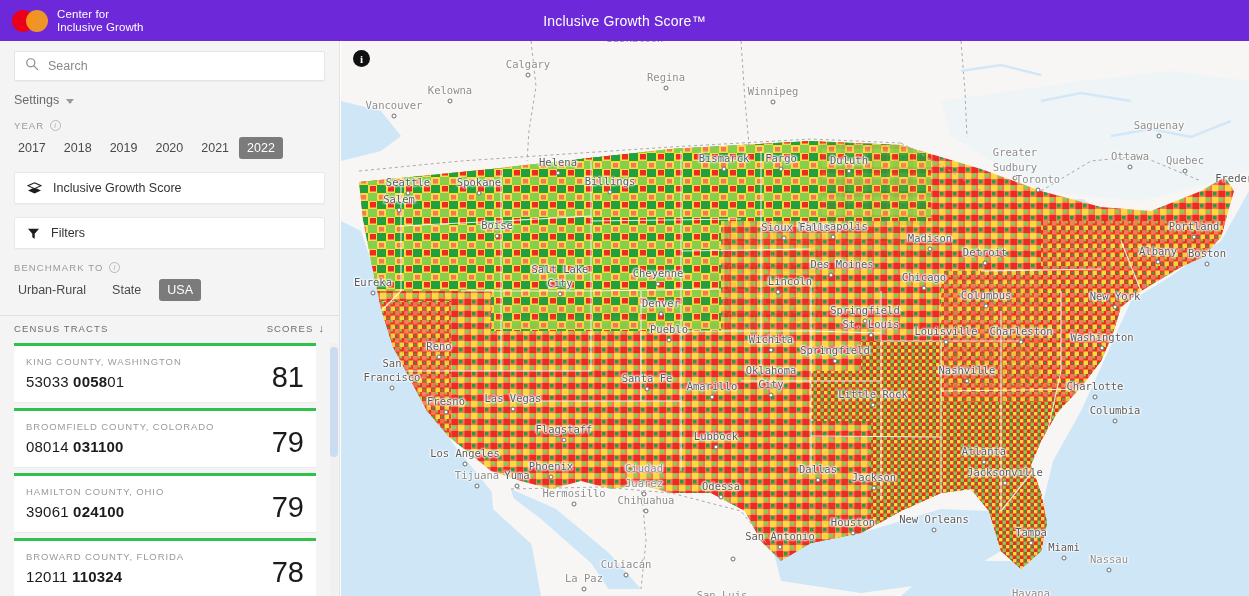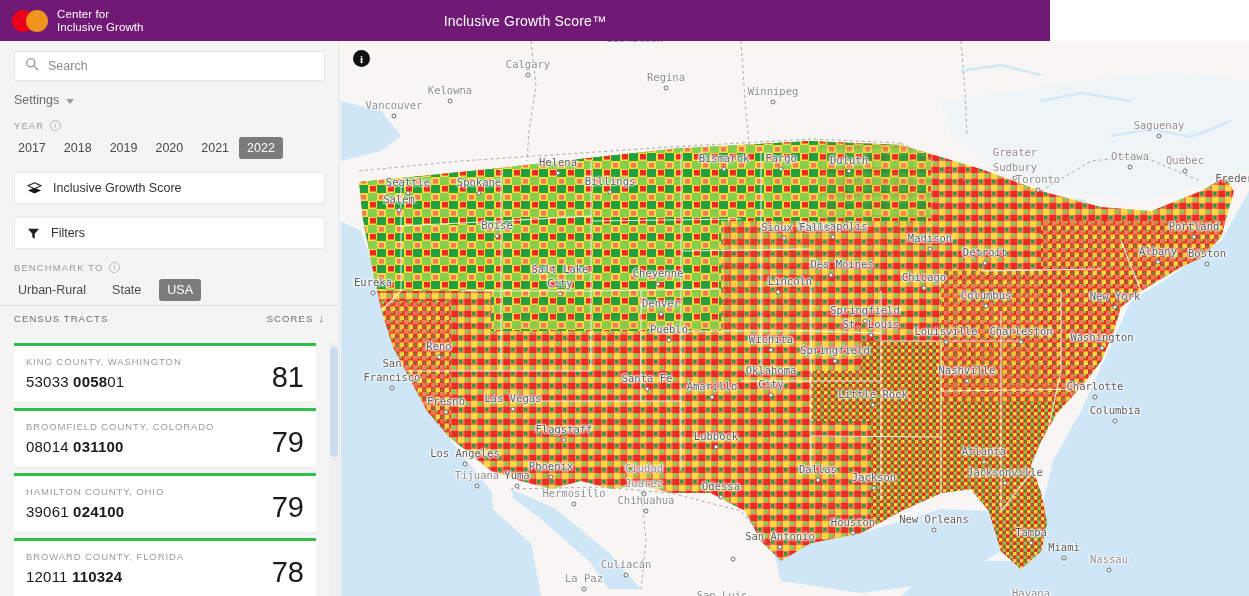--- a/index.html
+++ b/index.html
@@ -7,22 +7,22 @@
     width: 1249px; height: 596px;
     overflow: hidden;
     font-family: "Liberation Sans", sans-serif;
     background: #ffffff;
   }
   #app { position: relative; width: 1249px; height: 596px; }
 
   
   .topbar {
     position: absolute; top: 0; left: 0;
-    width: 1050px; height: 41px;
-    background: #701a75;
+    width: 1249px; height: 41px;
+    background: #6d28d9;
     display: flex; align-items: center;
   }
   .brand { display: flex; align-items: center; padding-left: 12px; }
   .mc-logo { position: relative; width: 36px; height: 22px; margin-right: 9px; flex: none; }
   .mc-logo .c { position: absolute; top: 0; width: 22px; height: 22px; border-radius: 50%; }
   .mc-logo .c.left  { left: 0;  background: #eb001b; }
   .mc-logo .c.right { left: 14px; background: #f79e1b; opacity: .93; mix-blend-mode: normal; }
   .brand-text { color: #ffffff; font-size: 11.5px; line-height: 13px; letter-spacing: .1px; }
   .brand-text div:first-child { }
   .topbar-title {
@@ -88,21 +88,21 @@
     display: flex; align-items: center; padding: 0 12px;
     font-size: 12.5px; color: #333; cursor: pointer;
     box-shadow: 0 1px 1px rgba(0,0,0,.03);
   }
   .panel-btn .pico { margin-right: 11px; display: inline-flex; flex: none; }
 
   .bench-row { display: flex; align-items: center; padding: 6px 10px 0 10px; gap: 10px; }
 
   
   .list-head {
-    margin-top: 4px;
+    margin-top: 14px;
     height: 26px; background: #f4f4f4;
     border-top: 1px solid #e0e0e0;
     display: flex; align-items: center; justify-content: space-between;
     padding: 0 14px;
     font-size: 9.5px; letter-spacing: 1.1px; color: #6d6d6d;
   }
   .list-head .sortable { display: flex; align-items: center; cursor: pointer; }
   .sort-arrow { margin-left: 5px; font-size: 11px; line-height: 1; }
 
   .tract-list {

